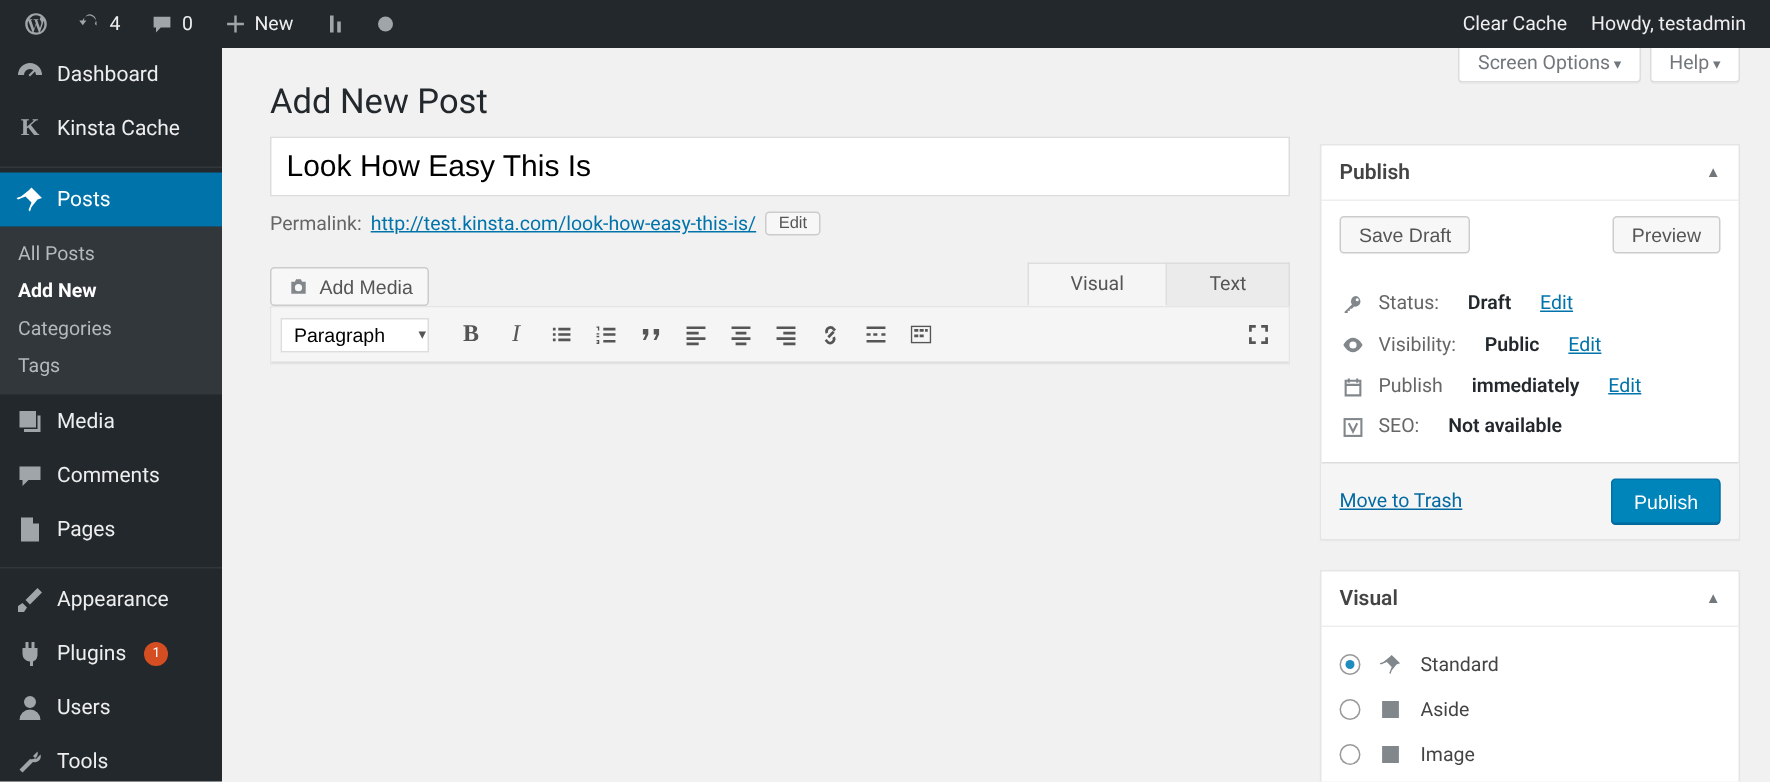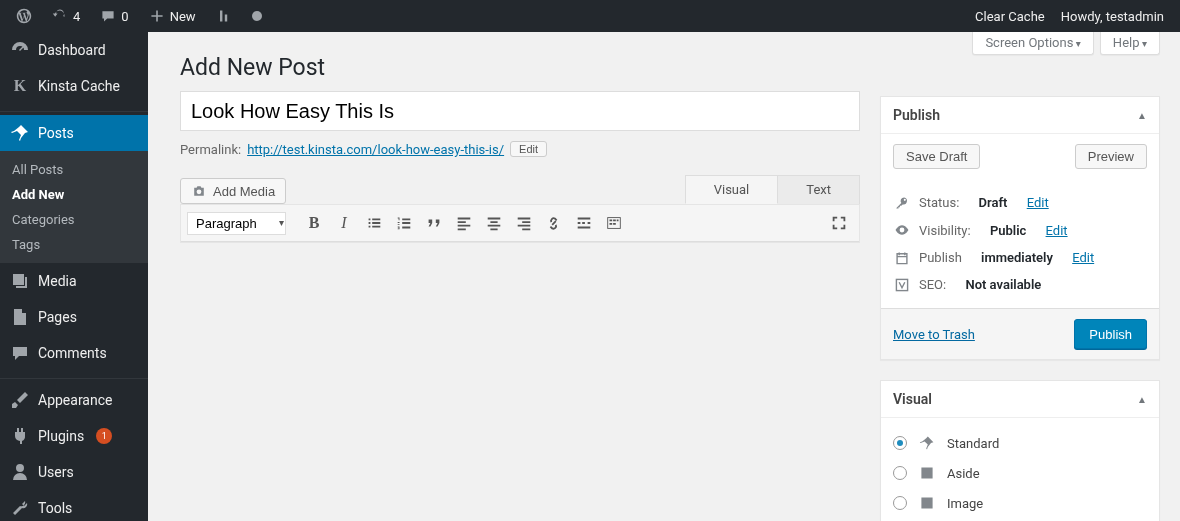--- a/index.html
+++ b/index.html
@@ -161,32 +161,32 @@
       <span class="mico">
         <svg viewBox="0 0 20 20">
           <path d="M3 3h11v11H3zM6 17h11V6h-2v9H6z"></path>
         </svg>
       </span>
       <span>Media</span>
     </div>
   <div class="menu-item">
       <span class="mico">
         <svg viewBox="0 0 20 20">
+          <path d="M3 4h14v9H9l-4 4v-4H3z"></path>
+        </svg>
+      </span>
+      <span>Comments</span>
+    </div>
+  <div class="menu-item">
+      <span class="mico">
+        <svg viewBox="0 0 20 20">
           <path d="M4 2h8l4 4v12H4zM12 2v4h4"></path>
         </svg>
       </span>
       <span>Pages</span>
-    </div>
-  <div class="menu-item">
-      <span class="mico">
-        <svg viewBox="0 0 20 20">
-          <path d="M3 4h14v9H9l-4 4v-4H3z"></path>
-        </svg>
-      </span>
-      <span>Comments</span>
     </div>
   <div class="menu-sep"></div>
   <div class="menu-item">
       <span class="mico">
         <svg viewBox="0 0 20 20">
           <path d="M15 2l3 3-8 8-3-3zM5 12l3 3-2 3H2v-4z"></path>
         </svg>
       </span>
       <span>Appearance</span>
     </div>

